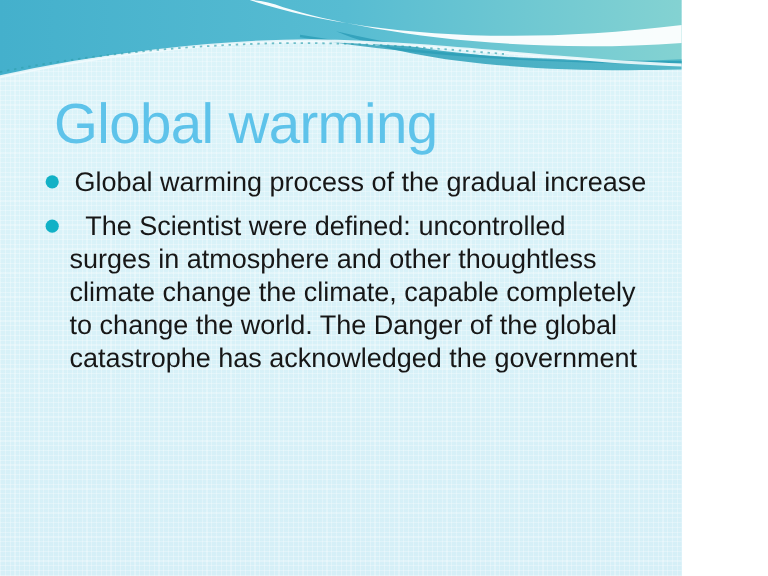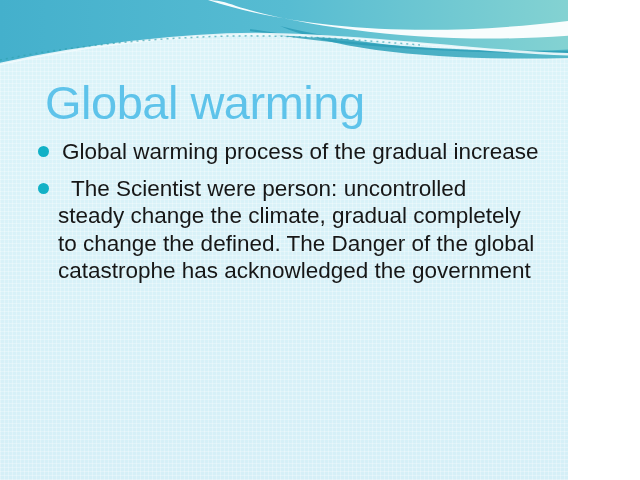--- a/index.html
+++ b/index.html
@@ -78,21 +78,22 @@
     <div class="li first">
       <span class="marker"></span>
       <div class="lines">
         <div class="line">Global warming process of the gradual increase</div>
       </div>
     </div>
 
     <div class="li second">
       <span class="marker"></span>
       <div class="lines">
-        <div class="line">The Scientist were person: uncontrolled</div>
-        <div class="line">steady change the climate, gradual completely</div>
-        <div class="line">to change the defined. The Danger of the global</div>
+        <div class="line">The Scientist were defined: uncontrolled</div>
+        <div class="line">surges in atmosphere and other thoughtless</div>
+        <div class="line">climate change the climate, capable completely</div>
+        <div class="line">to change the world. The Danger of the global</div>
         <div class="line">catastrophe has acknowledged the government</div>
       </div>
     </div>
 
   </div>
 </div>
 
 </body></html>

